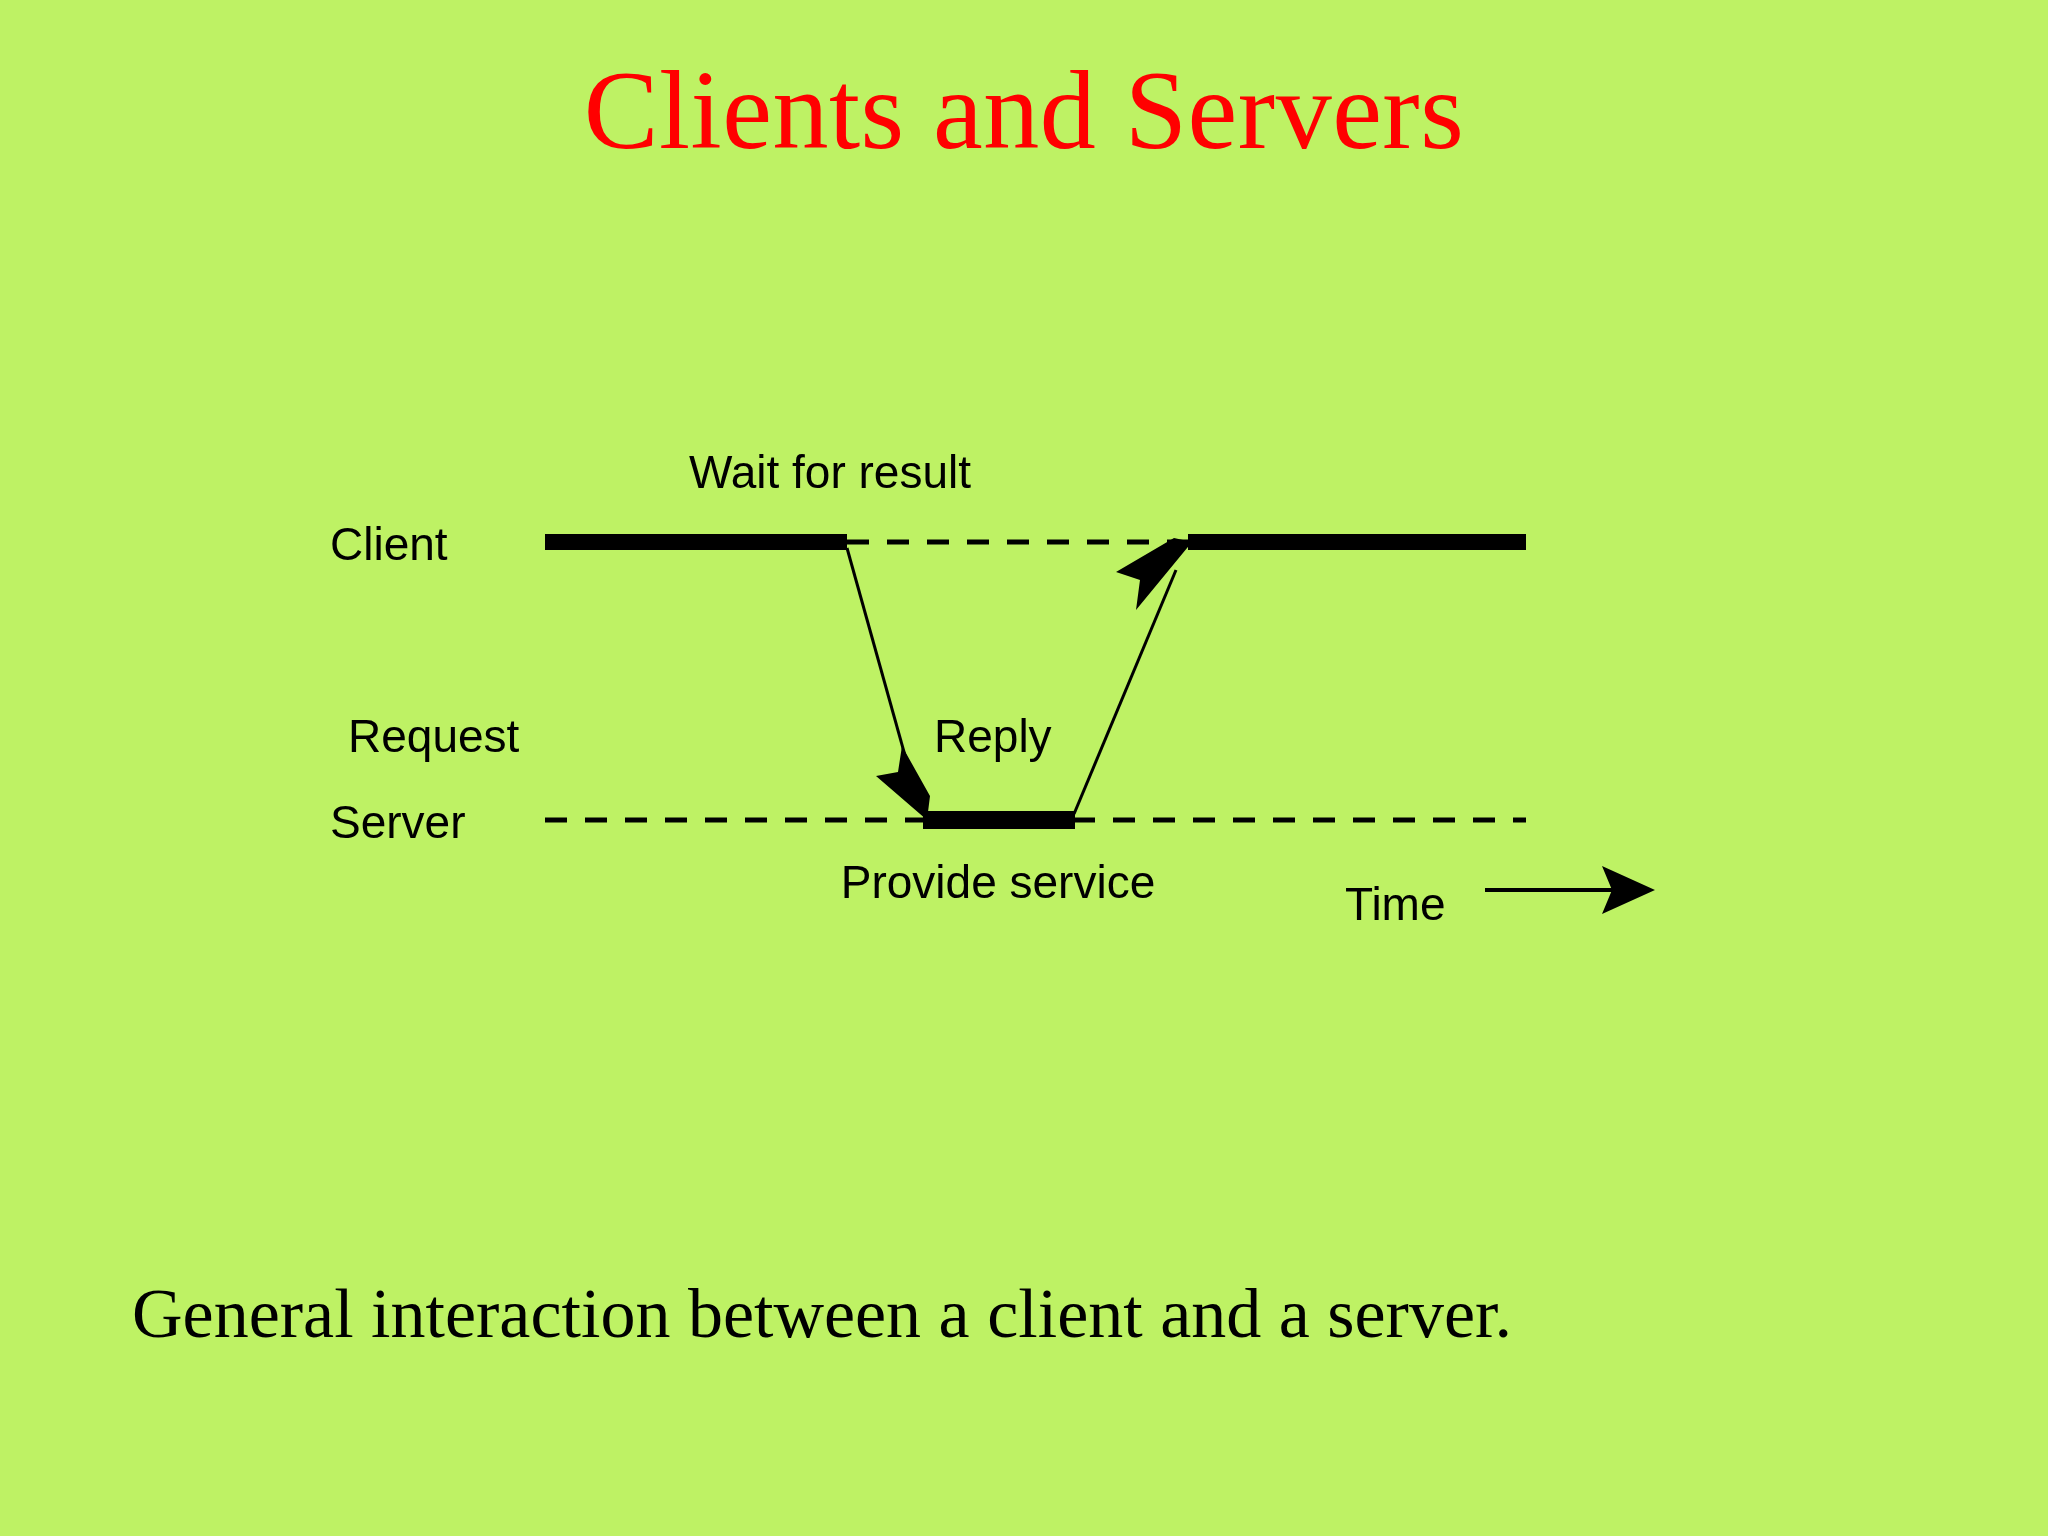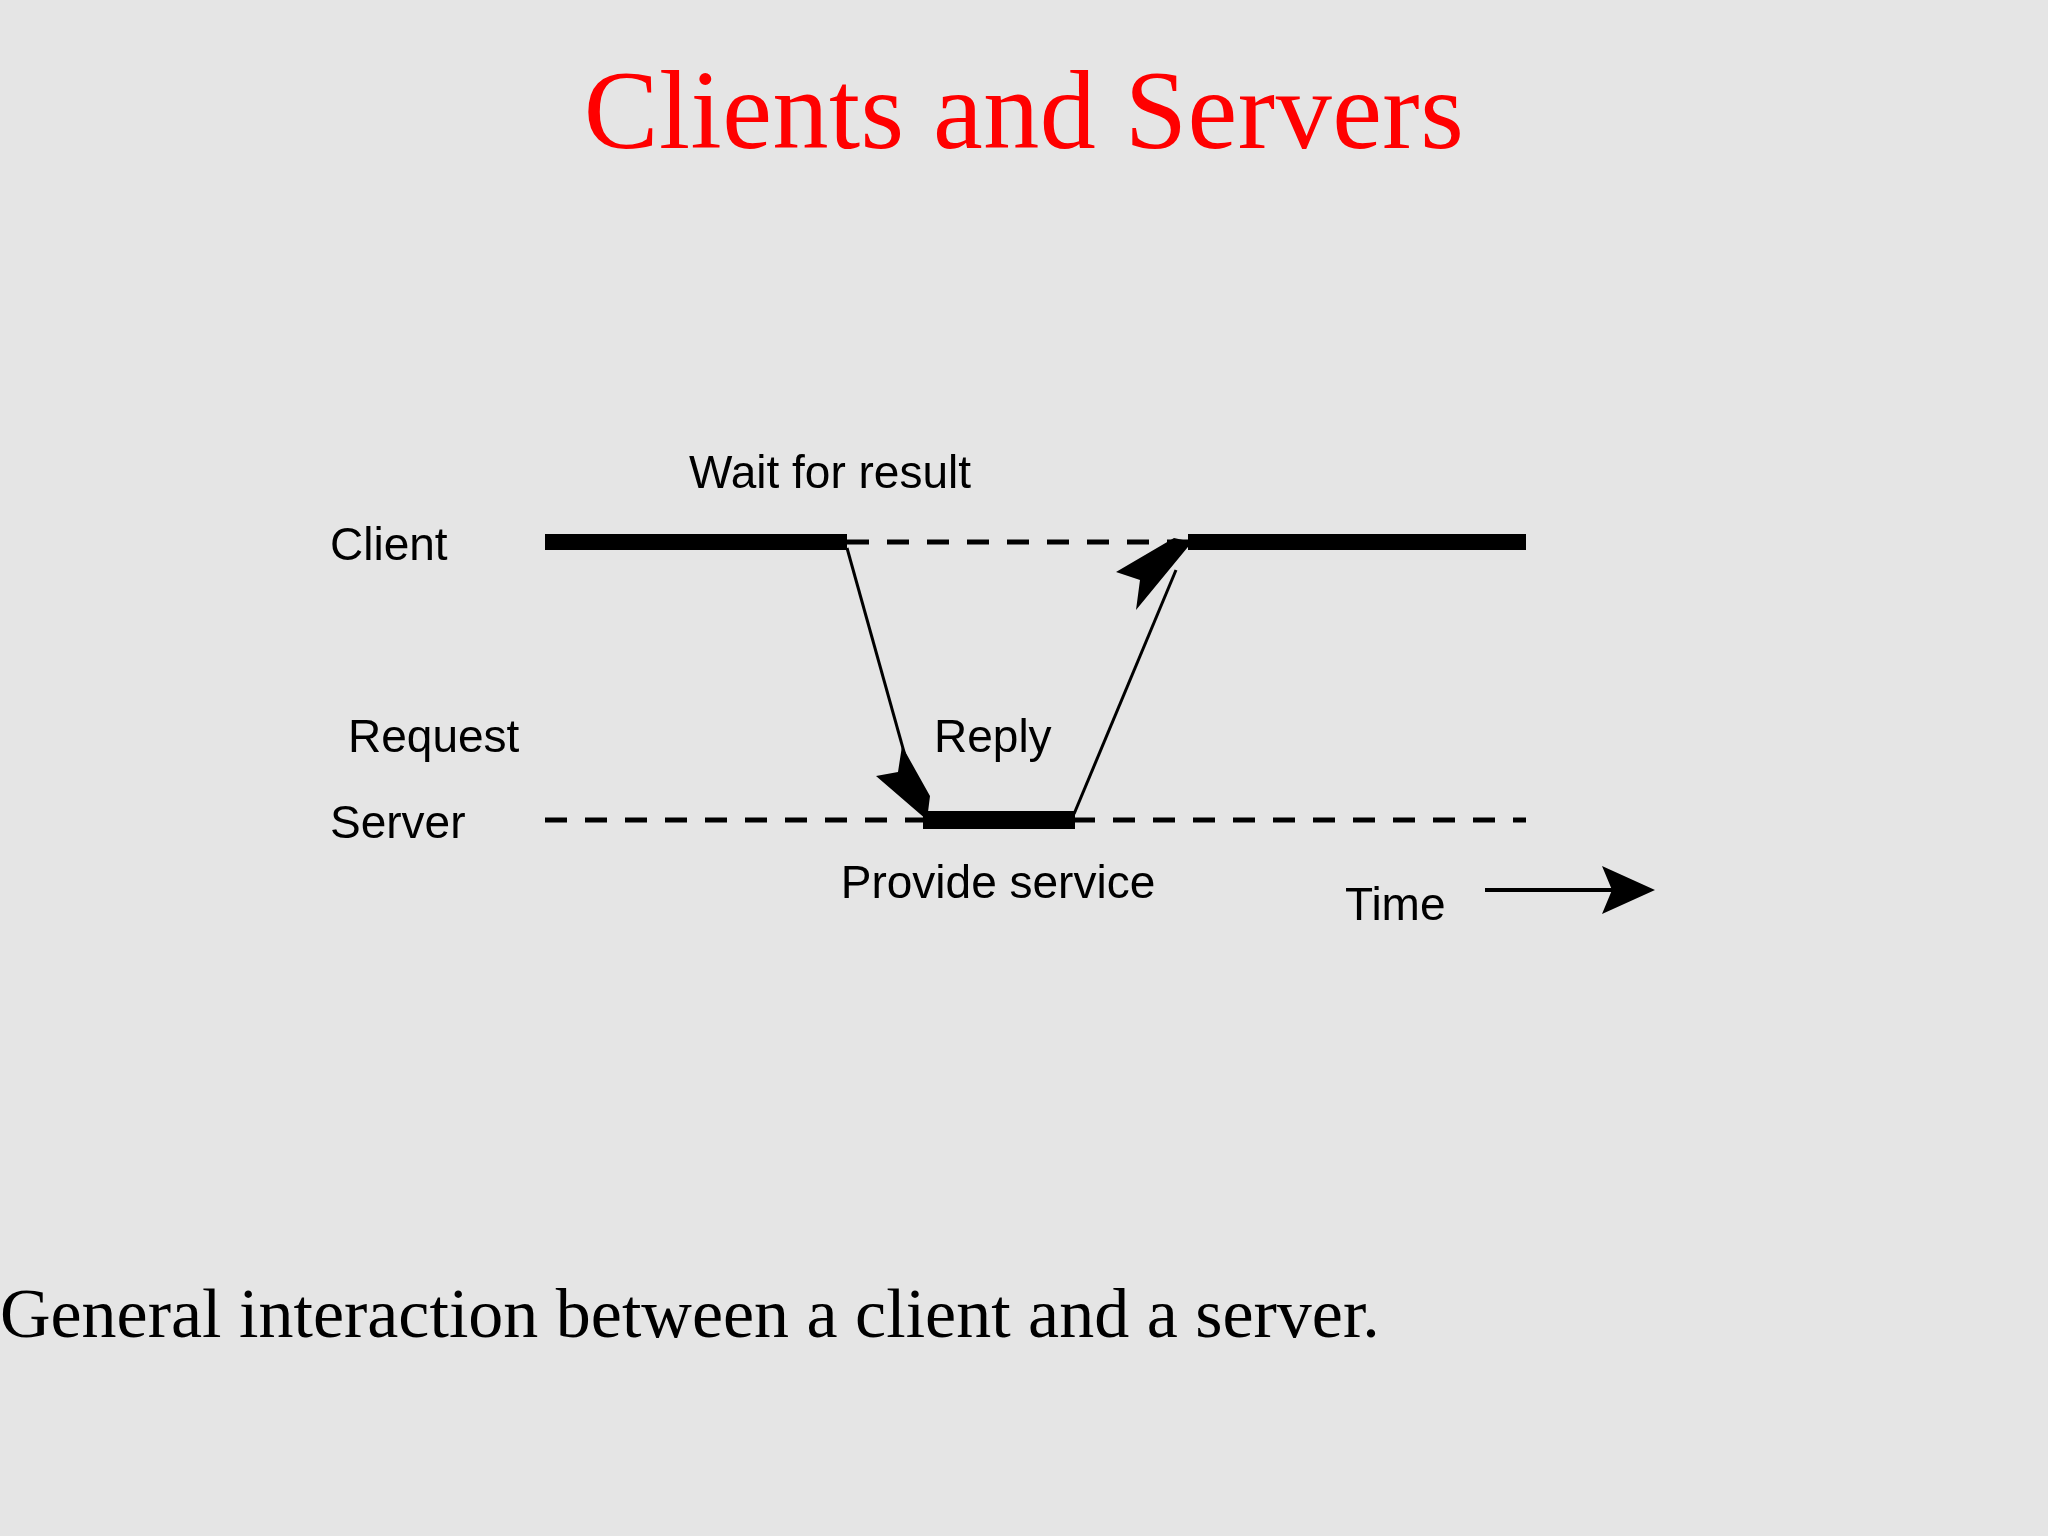--- a/index.html
+++ b/index.html
@@ -13,21 +13,21 @@
     height: 1536px;
     position: relative;
     overflow: hidden;
     font-family: "Liberation Serif", "DejaVu Serif", serif;
     -webkit-font-smoothing: antialiased;
   }
 
   .slide {
     position: absolute;
     inset: 0;
-    background: #e5e5e5;
+    background: #bef264;
   }
 
   
   .slide-title {
     position: absolute;
     left: 0;
     top: 52px;
     width: 2048px;
     text-align: center;
     font-family: "Liberation Serif", "DejaVu Serif", serif;
@@ -59,21 +59,21 @@
     font-weight: 400;
     fill: #000000;
   }
 
   
   .slide-caption {
     position: absolute;
     left: 0;
     top: 1275px;
     width: 1644px;
-    text-align: left;
+    text-align: center;
     font-family: "Liberation Serif", "DejaVu Serif", serif;
     font-size: 70px;
     line-height: 1.1;
     font-weight: 400;
     color: #000000;
     white-space: nowrap;
   }
 </style>
 </head>
 <body>

